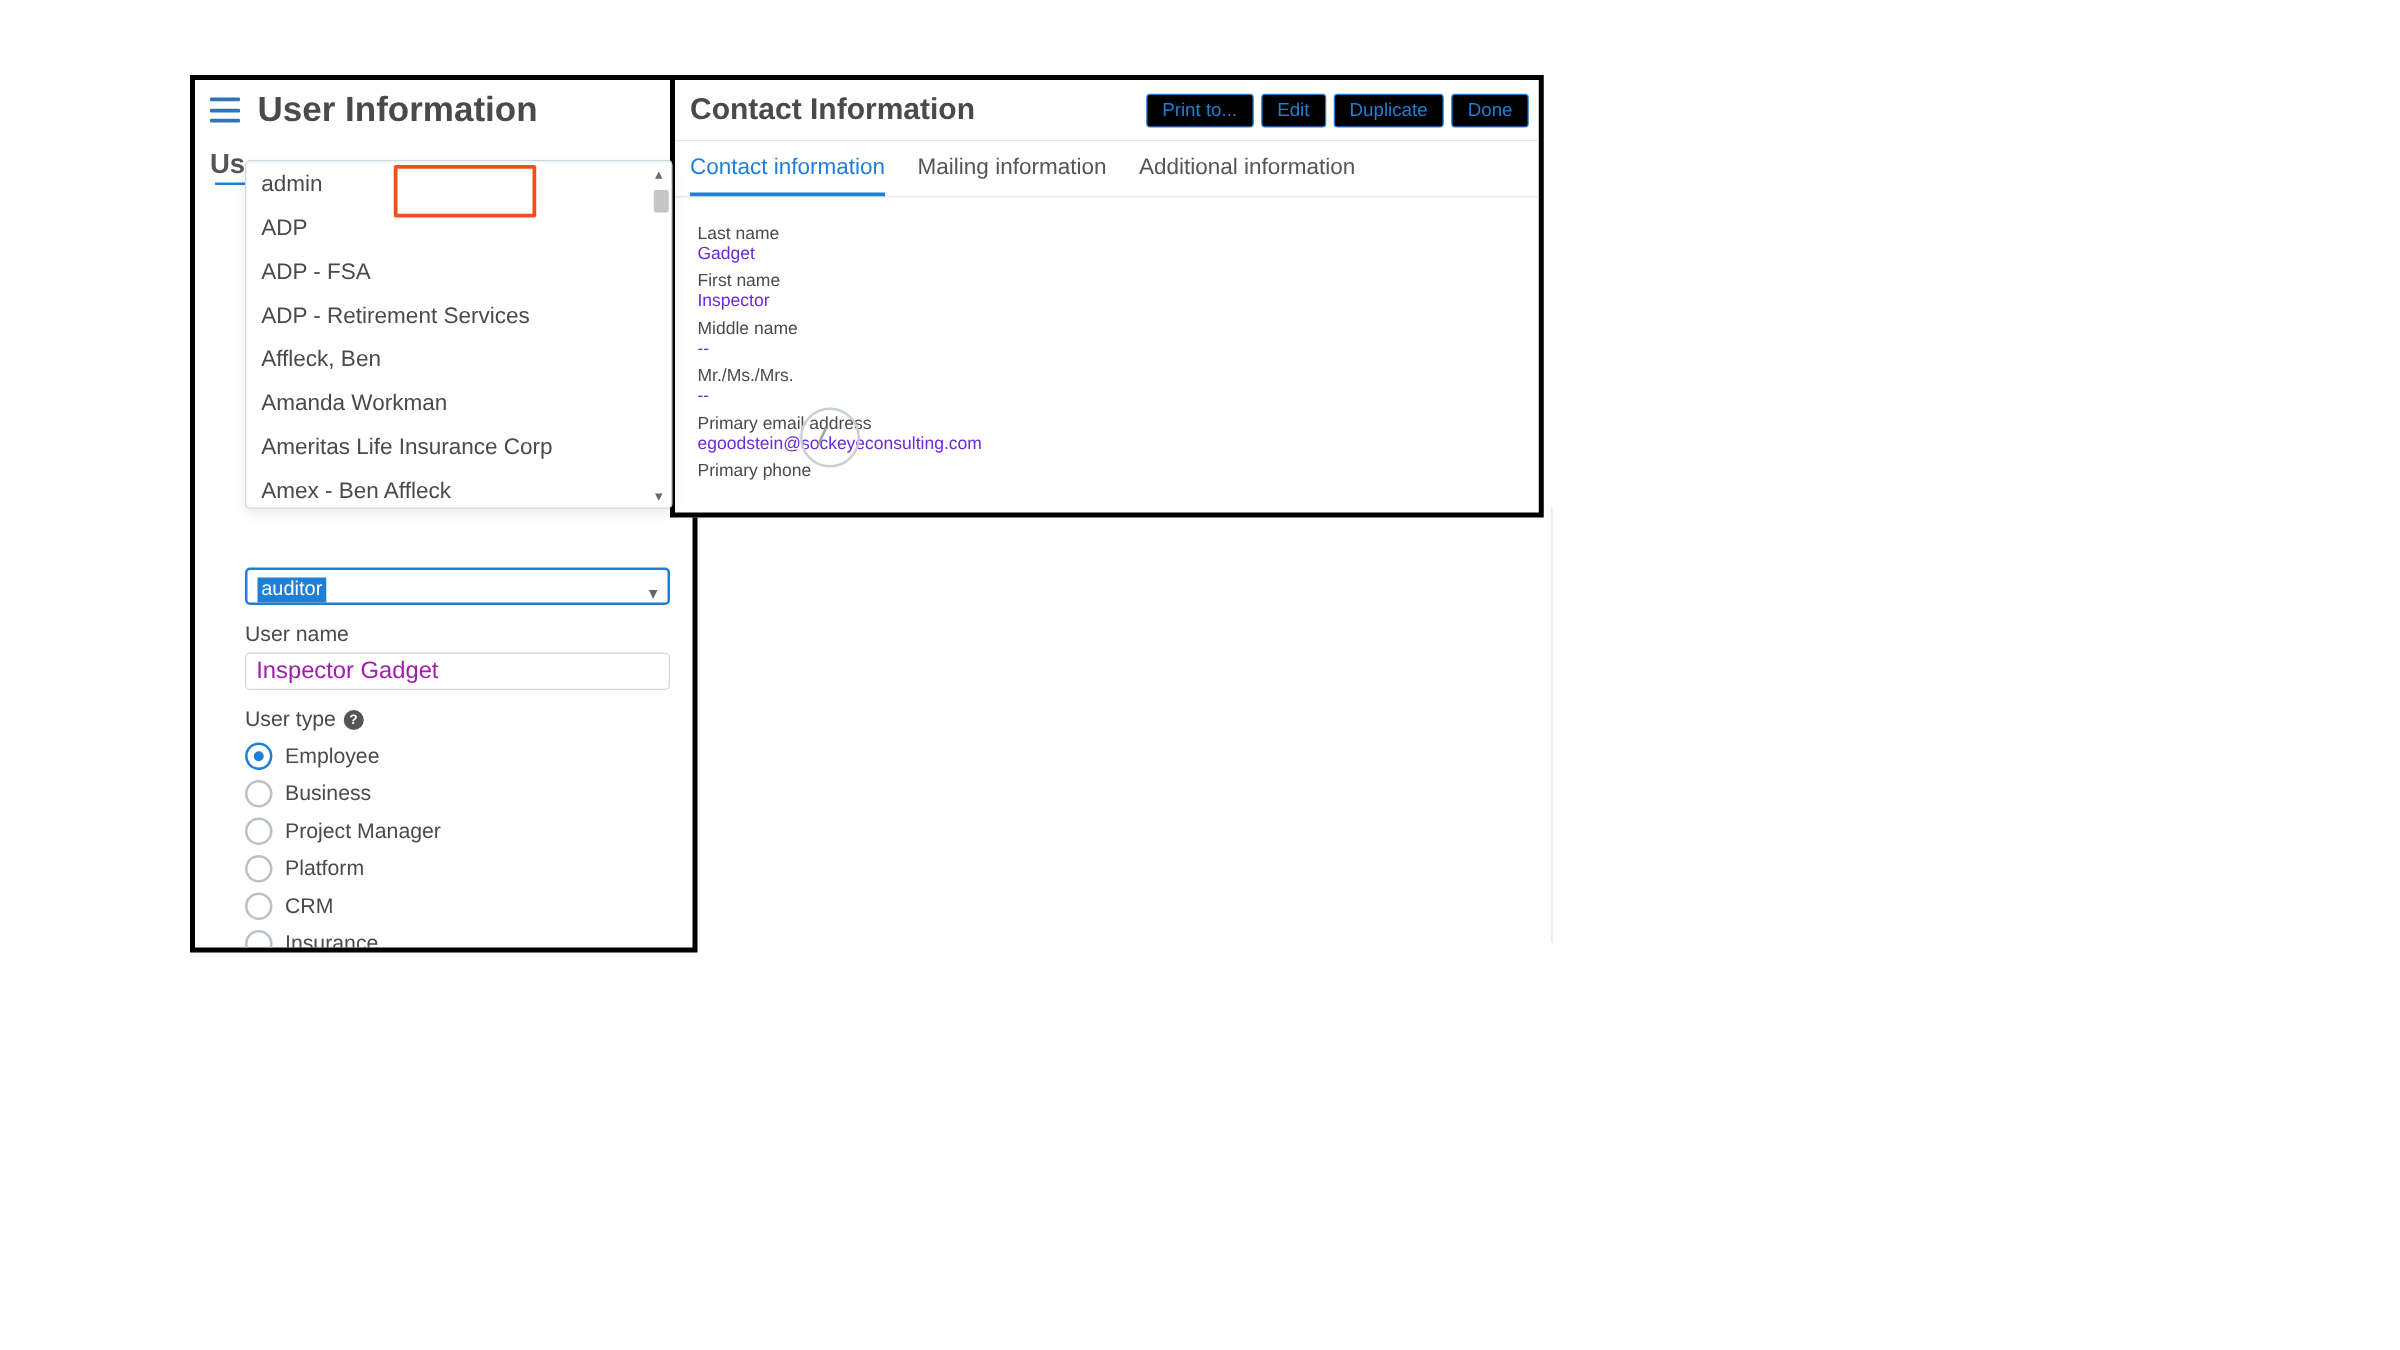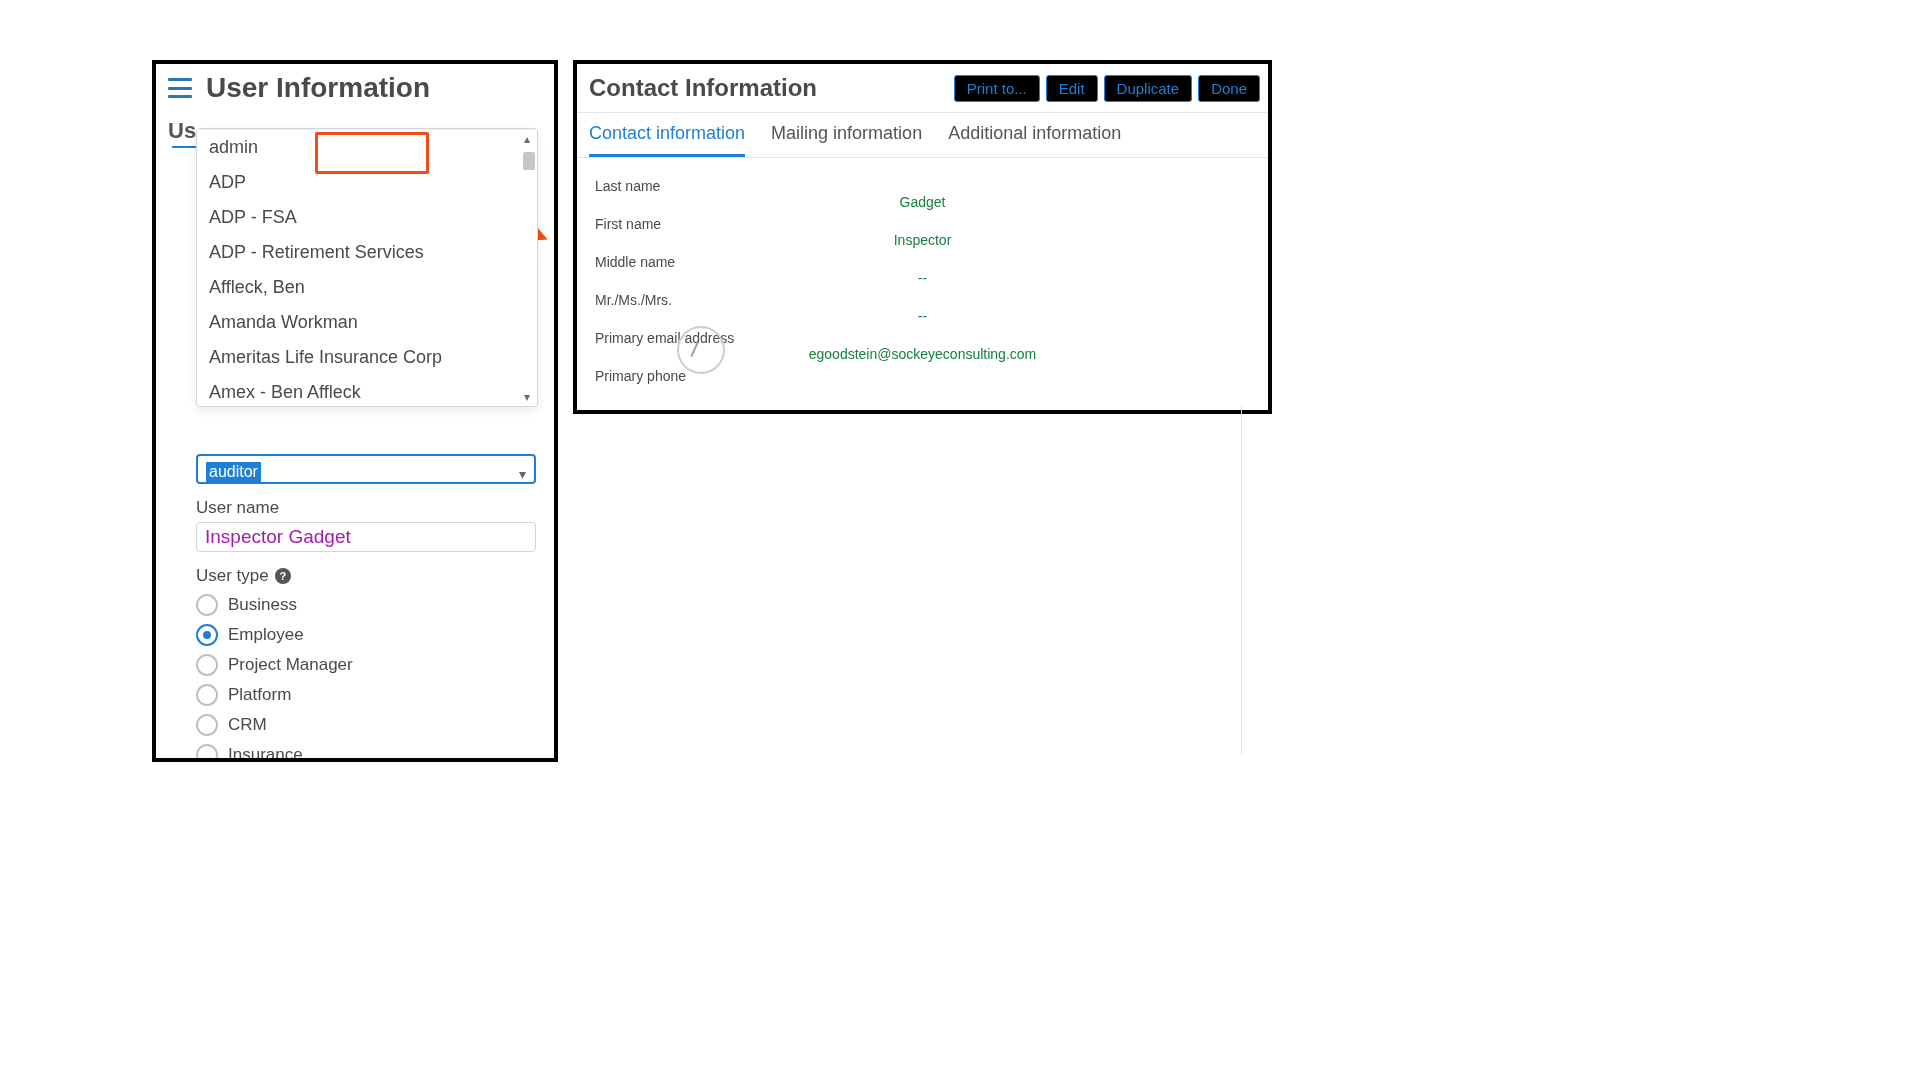--- a/index.html
+++ b/index.html
@@ -229,21 +229,21 @@
     height: 8px;
     background: #1f7fd6;
     border-radius: 50%;
     display: none;
   }
   .radio-outer.checked .radio-inner { display: block; }
 
   
   .right-frame {
     position: absolute;
-    left: 573px;
+    left: 536px;
     top: 60px;
     width: 691px;
     height: 346px;
     border: 4px solid #000;
     background: #fff;
     overflow: hidden;
   }
   .rf-header {
     display: flex;
     align-items: center;
@@ -290,24 +290,23 @@
     padding: 14px 18px;
     font-size: 14px;
     position: relative;
   }
   .kv-label {
     color: #4a4a4a;
     font-size: 14px;
     margin-top: 6px;
   }
   .kv-value {
-    color: #15803d;
+    color: #6d28d9;
     font-size: 14px;
     margin-bottom: 4px;
-    text-align: center;
   }
   .spinner {
     position: absolute;
     width: 44px;
     height: 44px;
     border: 2px solid #c9cfd4;
     border-radius: 50%;
   }
   .spinner::after {
     content: "";
@@ -382,28 +381,28 @@
 
       <div class="fld-label">User name</div>
       <input class="text-input" type="text" value="Inspector Gadget" style="">
 
       <div class="fld-label">
         <span>User type</span>
         <span class="help-badge">?</span>
       </div>
       <div class="radio-group" id="usertype-radios">
           <div class="radio-row">
-            <span class="radio-outer"></span>
-            <span>Business</span>
-          </div>
-          <div class="radio-row">
             <span class="radio-outer checked">
               <span class="radio-inner"></span>
             </span>
             <span>Employee</span>
+          </div>
+          <div class="radio-row">
+            <span class="radio-outer"></span>
+            <span>Business</span>
           </div>
           <div class="radio-row">
             <span class="radio-outer"></span>
             <span>Project Manager</span>
           </div>
           <div class="radio-row">
             <span class="radio-outer"></span>
             <span>Platform</span>
           </div>
           <div class="radio-row">

